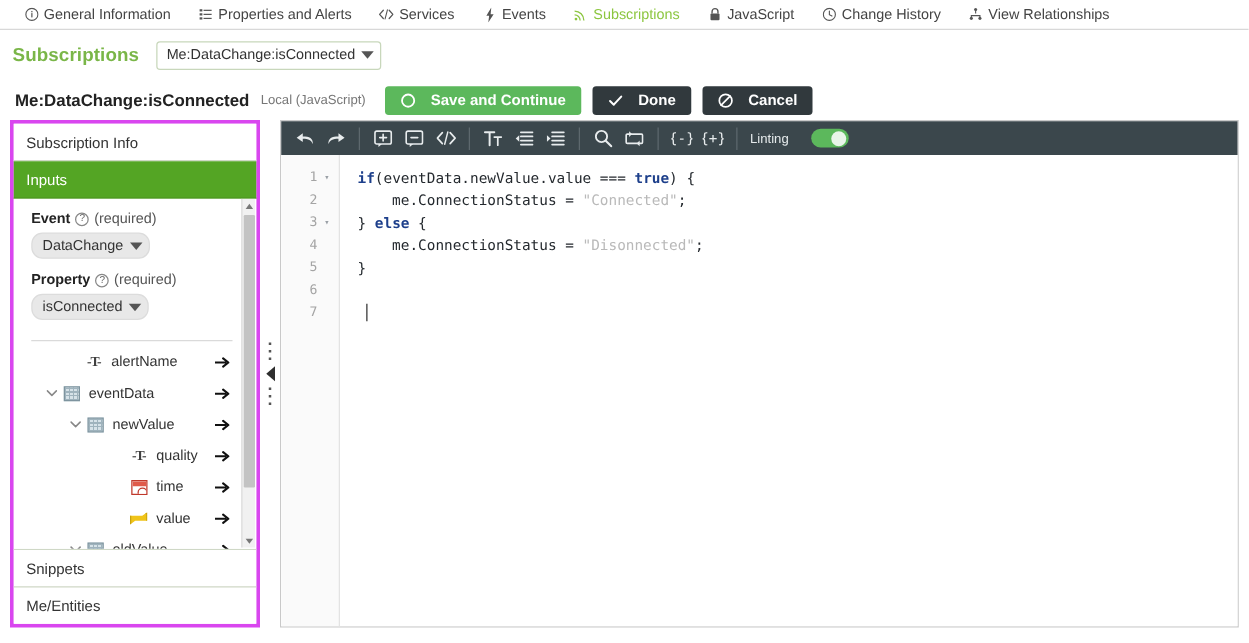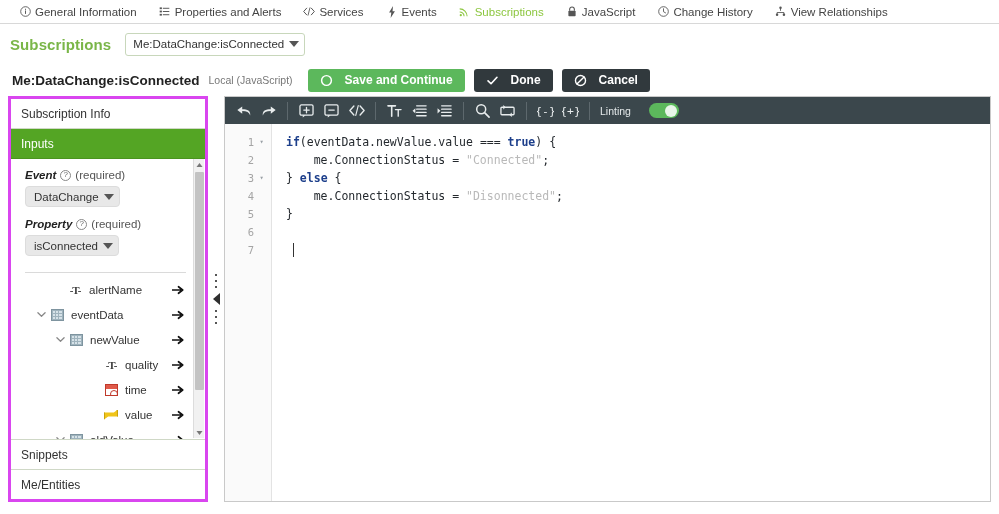--- a/index.html
+++ b/index.html
@@ -162,21 +162,21 @@
     padding: 10px 0 0 14px;
   }
   .field-label {
     font-size: 11.5px;
     color: #222;
     margin-bottom: 5px;
     display: flex;
     align-items: center;
     gap: 4px;
   }
-  .field-label b { font-weight: bold; font-style: italic; }
+  .field-label b { font-weight: bold; }
   .field-label .req { color: #555; font-weight: normal; }
   .qmark {
     display: inline-flex;
     align-items: center;
     justify-content: center;
     width: 11px; height: 11px;
     border: 1px solid #888;
     border-radius: 50%;
     font-size: 8px;
     color: #666;
@@ -184,21 +184,21 @@
     cursor: pointer;
   }
   .dd {
     display: inline-flex;
     align-items: center;
     justify-content: space-between;
     height: 21px;
     padding: 0 5px 0 8px;
     background: #e8e8e8;
     border: 1px solid #dcdcdc;
-    border-radius: 4px;
+    border-radius: 9px;
     font-size: 11.5px;
     color: #333;
     margin-bottom: 11px;
     cursor: pointer;
     min-width: 74px;
   }
   .tree-sep {
     border-top: 1px solid #dadada;
     margin: 5px 8px 4px 0;
   }

